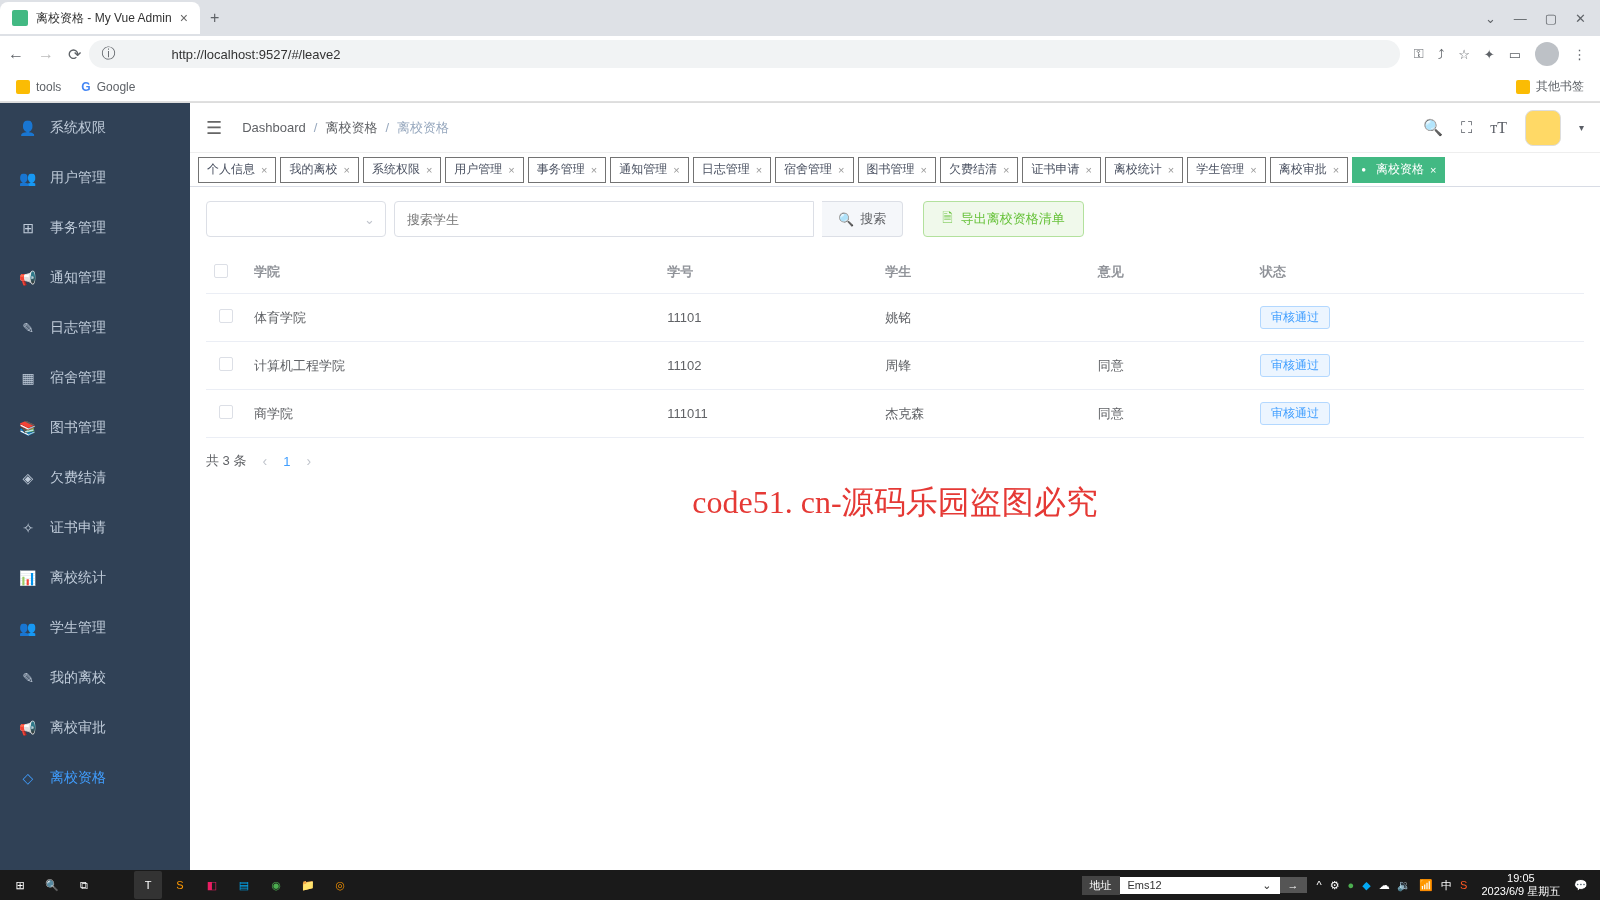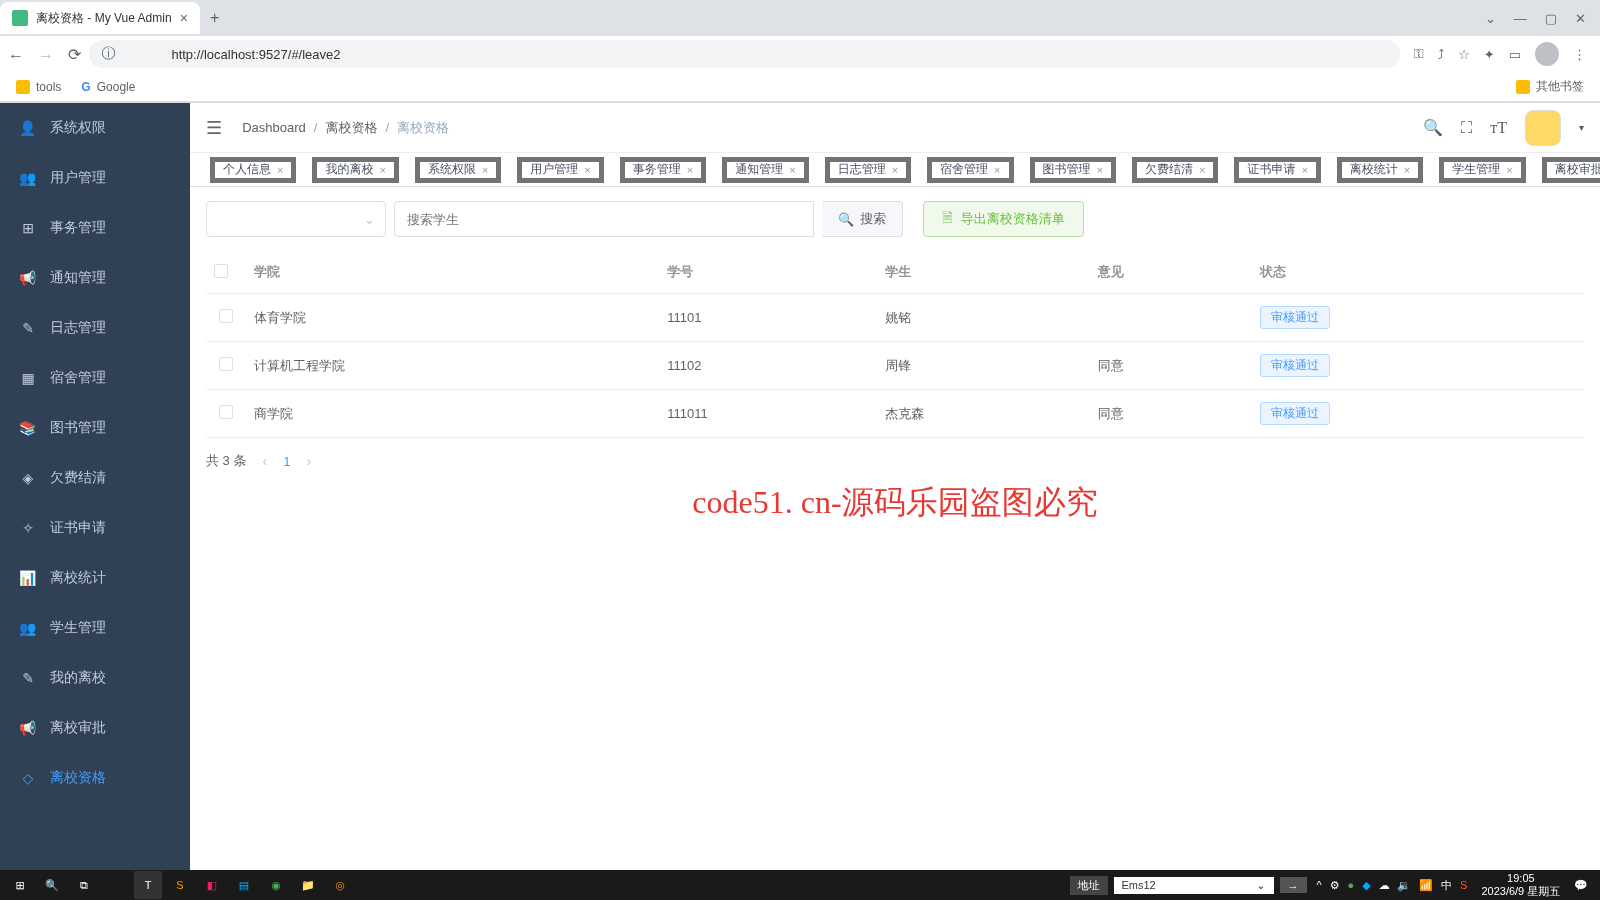--- a/index.html
+++ b/index.html
@@ -42,21 +42,21 @@
 .top-nav { display: flex; align-items: center; height: 50px; padding: 0 16px; border-bottom: 1px solid #eee; }
 .hamburger { font-size: 18px; color: #666; cursor: pointer; margin-right: 20px; }
 .breadcrumb { display: flex; align-items: center; gap: 8px; font-size: 13px; color: #97a8be; }
 .breadcrumb .link { color: #606266; cursor: pointer; }
 .breadcrumb .current { color: #97a8be; }
 .top-nav-right { margin-left: auto; display: flex; align-items: center; gap: 18px; }
 .top-nav-right span { cursor: pointer; color: #5a5e66; font-size: 16px; }
 .avatar { width: 36px; height: 36px; border-radius: 8px; background: #ffd966; border: 1px solid #ddd; }
 
 .tabs-bar { display: flex; align-items: center; height: 34px; padding: 0 8px; border-bottom: 1px solid #d8dce5; background: #fff; gap: 4px; overflow-x: auto; }
-.tab-item { display: flex; align-items: center; height: 26px; padding: 0 8px; border: 5px solid #737373; background: #fff; font-size: 12px; color: #495060; cursor: pointer; gap: 6px; white-space: nowrap; margin-left: 12px; }
+.tab-item { display: flex; align-items: center; height: 26px; padding: 0 8px; border: 1px solid #737373; background: #fff; font-size: 12px; color: #495060; cursor: pointer; gap: 6px; white-space: nowrap; }
 .tab-item .closex { color: #999; font-size: 11px; }
 .tab-item.active { background: #42b983; color: #fff; border-color: #42b983; }
 .tab-item.active::before { content: "●"; margin-right: 4px; font-size: 8px; }
 .tab-item.active .closex { color: #fff; }
 
 .content-body { flex: 1; padding: 14px 16px; overflow-y: auto; }
 .filter-row { display: flex; align-items: center; gap: 8px; margin-bottom: 14px; }
 .select-box { width: 180px; height: 36px; border: 1px solid #dcdfe6; border-radius: 4px; display: flex; align-items: center; padding: 0 10px; color: #c0c4cc; justify-content: flex-end; }
 .search-input { width: 420px; height: 36px; border: 1px solid #dcdfe6; border-radius: 4px 0 0 4px; padding: 0 12px; color: #606266; display: flex; align-items: center; }
 .search-input input { border: none; outline: none; width: 100%; font-size: 13px; }
@@ -73,21 +73,21 @@
 .pagination { display: flex; align-items: center; gap: 16px; margin-top: 14px; font-size: 13px; color: #606266; }
 .pagination .page-btn { cursor: pointer; color: #c0c4cc; font-size: 14px; }
 .pagination .page-num { color: #409eff; }
 
 .watermark-center { position: absolute; left: 50%; top: 46%; transform: translate(-50%, -50%); font-size: 32px; color: #e53935; font-family: "SimSun", serif; pointer-events: none; }
 
 
 .taskbar { position: fixed; bottom: 0; left: 0; right: 0; height: 30px; background: #1a1a1a; display: flex; align-items: center; padding: 0 6px; gap: 4px; color: #fff; font-size: 11px; }
 .taskbar-icon { width: 28px; height: 28px; display: flex; align-items: center; justify-content: center; cursor: pointer; border-radius: 2px; }
 .taskbar-spacer { flex: 1; }
-.taskbar-addr { display: flex; align-items: center; gap: 6px; }
+.taskbar-addr { display: flex; align-items: center; }
 .taskbar-addr-label { background: #444; padding: 2px 8px; }
 .taskbar-addr-input { background: #fff; color: #333; padding: 2px 8px; width: 160px; display: flex; justify-content: space-between; }
 .taskbar-go { background: #555; padding: 2px 8px; }
 .tray { display: flex; align-items: center; gap: 8px; padding: 0 6px; }
 .tray-clock { text-align: center; line-height: 1.2; padding: 0 6px; }
 </style>
 </head>
 <body>
 
 <div class="browser-chrome">

